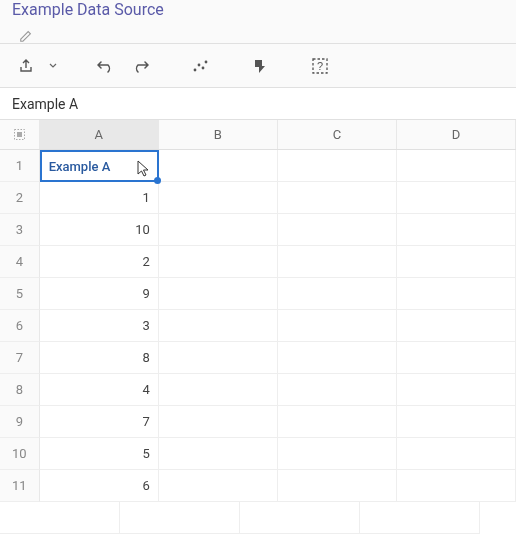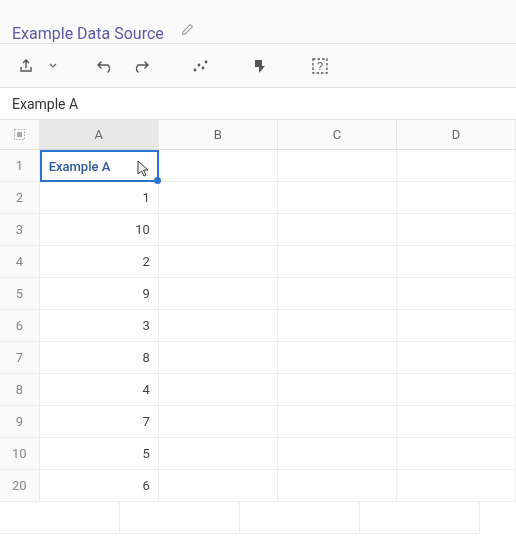--- a/index.html
+++ b/index.html
@@ -9,24 +9,25 @@
     font-family: -apple-system, BlinkMacSystemFont, "Segoe UI", Roboto, sans-serif;
     font-size: 13px;
     color: #333;
     background: #fff;
     overflow: hidden;
   }
   .title-bar {
     height: 44px;
     border-bottom: 1px solid #e0e0e0;
     display: flex;
-    align-items: flex-end;
+    align-items: flex-start;
     padding: 0 12px;
     gap: 10px;
     background: #fafafa;
+    flex-direction: column;
   }
   .ds-title {
     font-size: 16px;
     color: #5a5aa8;
     font-weight: 400;
   }
   .toolbar {
     height: 44px;
     border-bottom: 1px solid #e0e0e0;
     display: flex;
@@ -289,21 +290,21 @@
     <div class="cell"></div>
   </div>
   <div class="row">
     <div class="row-head">10</div>
     <div class="cell num">5</div>
     <div class="cell"></div>
     <div class="cell"></div>
     <div class="cell"></div>
   </div>
   <div class="row">
-    <div class="row-head">20</div>
+    <div class="row-head">11</div>
     <div class="cell num">6</div>
     <div class="cell"></div>
     <div class="cell"></div>
     <div class="cell"></div>
   </div>
   <div class="row">
     <div class="cell num"></div>
     <div class="cell"></div>
     <div class="cell"></div>
     <div class="cell"></div>

